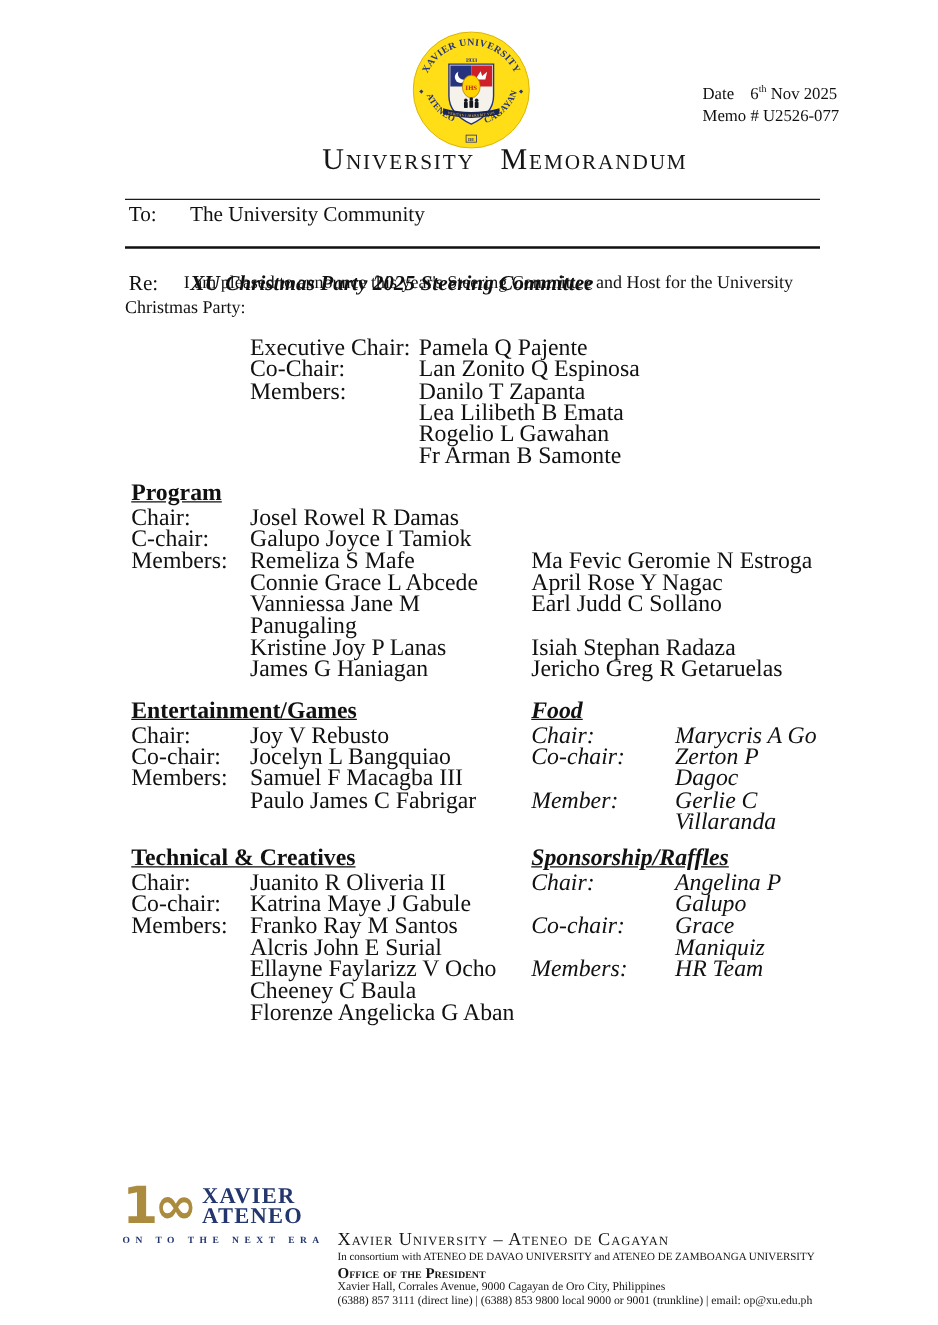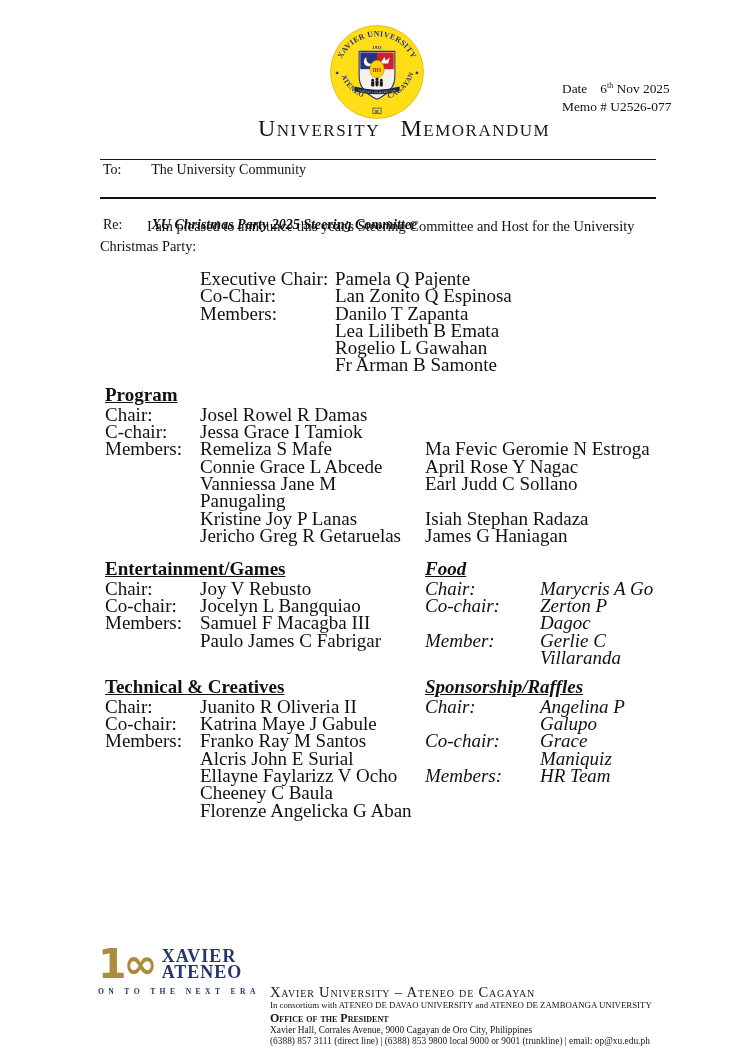--- a/index.html
+++ b/index.html
@@ -2,30 +2,30 @@
 <html><head>
 <meta charset="utf-8">
 <style>
   html,body{margin:0;padding:0;background:#ffffff;}
   .page{position:relative;width:750px;height:1060px;background:#fff;margin:0 auto;
         font-family:"Liberation Serif","DejaVu Serif",serif;color:#111;overflow:hidden;}
 
   
   .seal{position:absolute;left:330px;top:25px;width:94px;height:94px;}
   .dateblock{position:absolute;left:562px;top:66px;font-size:13.4px;line-height:17.6px;white-space:nowrap;}
-  .dateblock .dlabel{display:inline-block;margin-right:13px;margin-top:14px;}
+  .dateblock .dlabel{display:inline-block;margin-right:13px;}
   .dateblock sup{font-size:8px;vertical-align:super;line-height:0;}
 
   .doc-title{position:absolute;left:0;top:115px;width:100%;text-align:center;
              font-size:24px;font-variant:small-caps;letter-spacing:1.5px;word-spacing:13px;color:#161616;margin-left:29px;}
 
   .rule-thin{position:absolute;left:100px;top:159px;width:556px;height:1px;background:#1a1a1a;}
   .rule-thick{position:absolute;left:100px;top:196.5px;width:556px;height:2.5px;background:#111;}
 
-  .meta-row{position:absolute;left:103px;font-size:14px;white-space:nowrap;}
+  .meta-row{position:absolute;left:103px;font-size:17px;white-space:nowrap;}
   .meta-to{top:162px;}
   .meta-re{top:179px;margin-top:38px;}
   .meta-label{display:inline-block;width:45px;}
   .re-value{font-weight:bold;font-style:italic;}
 
   .paragraph{position:absolute;left:100px;top:217px;width:560px;font-size:14.4px;
              line-height:19.6px;text-indent:47px;}
 
   
   .cblock{position:absolute;font-size:19px;line-height:17.3px;}
@@ -161,37 +161,37 @@
       </div>
   </div>
 
   <div class="cblock program">
     <div class="sec-heading">Program</div>
     <div class="pgrid">
       <span class="plabel">Chair:</span>
         <span>Josel Rowel R Damas</span>
         <span></span>
       <span class="plabel">C-chair:</span>
-        <span>Jessa Grace I Tamiok</span>
+        <span>Galupo Joyce I Tamiok</span>
         <span></span>
       <span class="plabel">Members:</span>
         <span>Remeliza S Mafe</span>
         <span>Ma Fevic Geromie N Estroga</span>
       <span class="plabel"></span>
         <span>Connie Grace L Abcede</span>
         <span>April Rose Y Nagac</span>
       <span class="plabel"></span>
         <span>Vanniessa Jane M Panugaling</span>
         <span>Earl Judd C Sollano</span>
       <span class="plabel"></span>
         <span>Kristine Joy P Lanas</span>
         <span>Isiah Stephan Radaza</span>
       <span class="plabel"></span>
+        <span>James G Haniagan</span>
         <span>Jericho Greg R Getaruelas</span>
-        <span>James G Haniagan</span>
     </div>
   </div>
 
   <div class="cblock sec-l top-row2">
     <div class="sec-heading">Entertainment/Games</div>
     <div class="crow">
         <span class="clabel">Chair:</span>
         <span>Joy V Rebusto</span>
       </div>
     <div class="crow">

